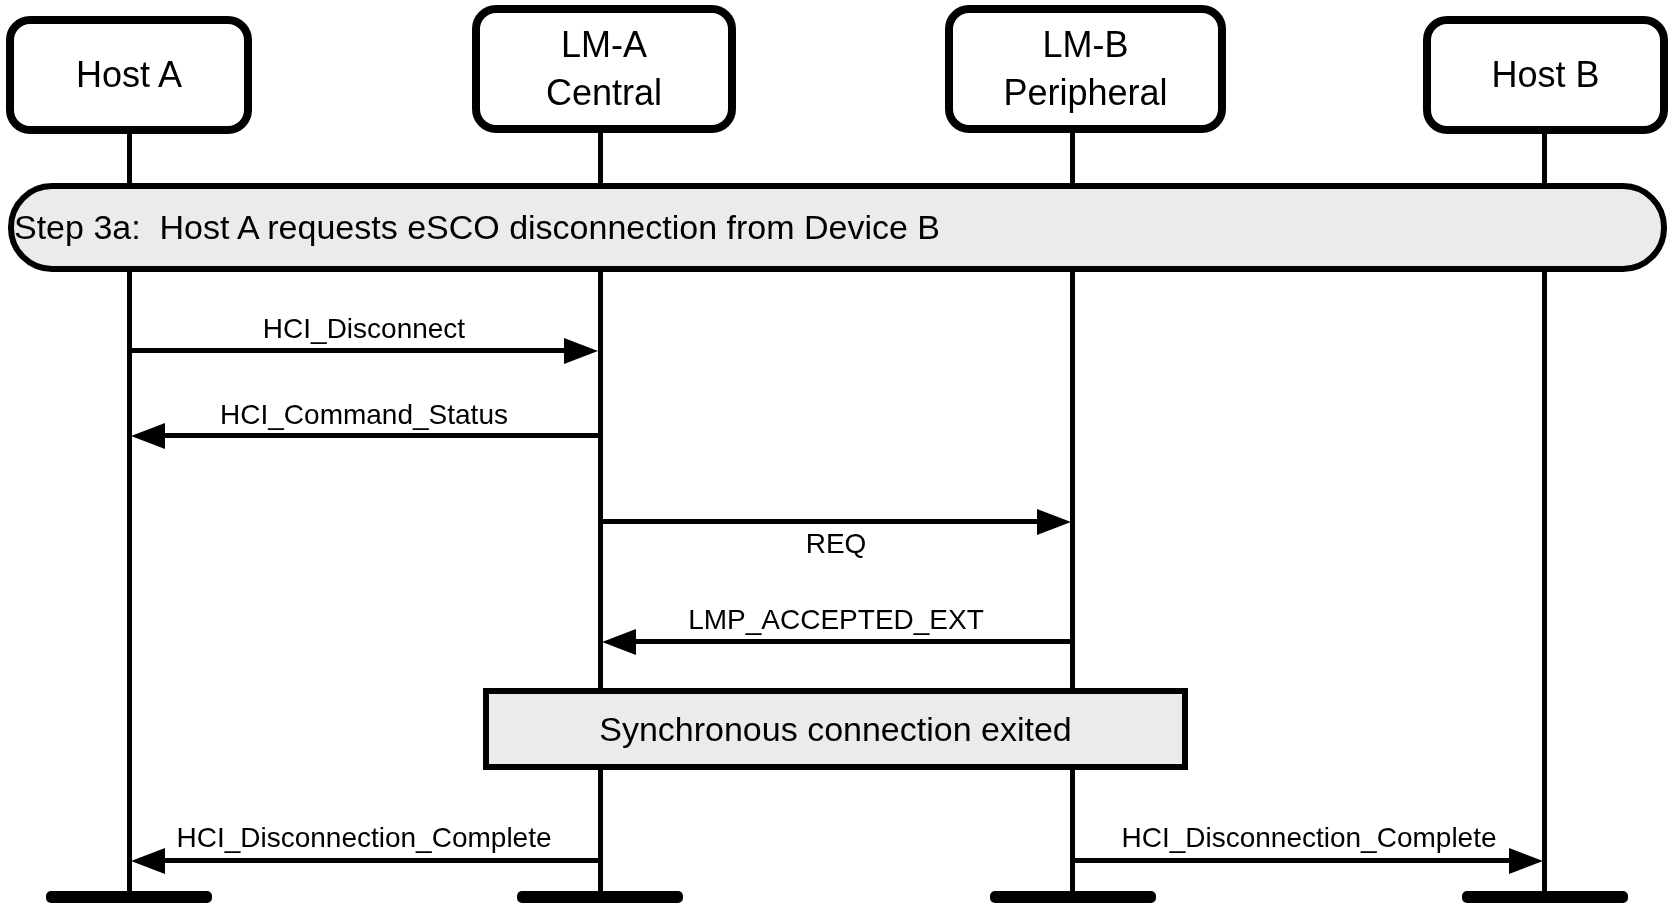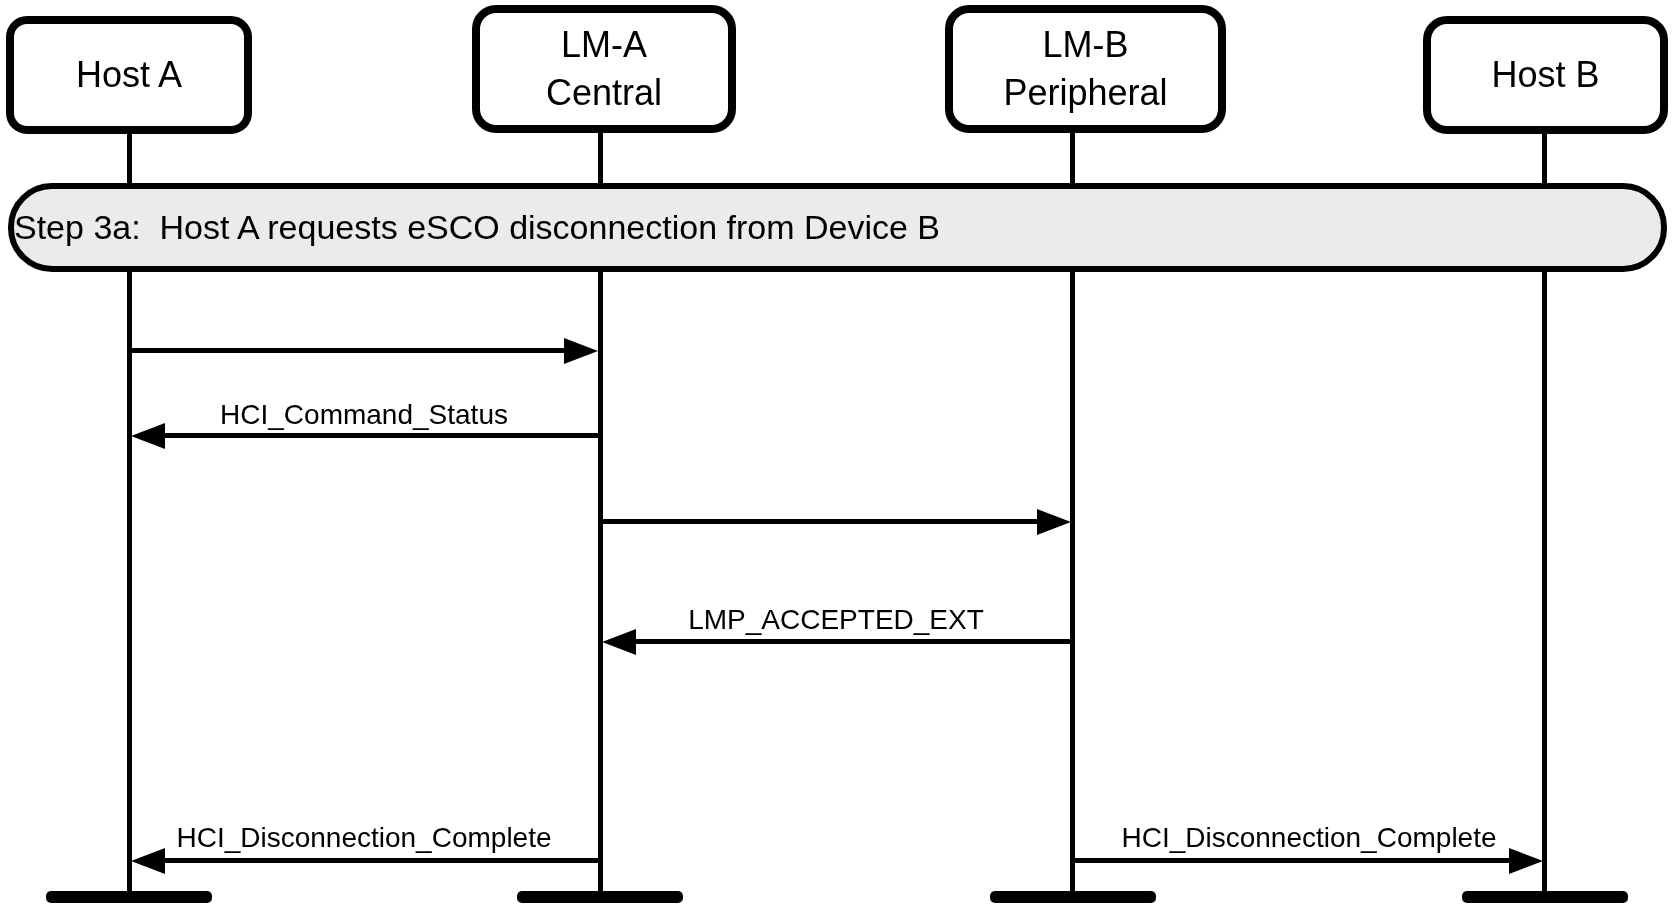--- a/index.html
+++ b/index.html
@@ -114,53 +114,58 @@
 </head>
 <body>
 
 <div class="diagram">
 
   <div class="lifeline" style="left:127px;"></div>
   <div class="lifeline" style="left:598px;"></div>
   <div class="lifeline" style="left:1070px;"></div>
   <div class="lifeline" style="left:1542px;"></div>
 
-  <div class="actor" style="left:6px;top:16px;width:246px;height:118px;border-radius:21px;">
+  <div class="actor" style="left:6px;top:16px;width:246px;height:118px;">
     <span>Host A</span>
   </div>
   <div class="actor" style="left:472px;top:5px;width:264px;height:128px;">
     <span>LM-A</span>
     <span>Central</span>
   </div>
   <div class="actor" style="left:945px;top:5px;width:281px;height:128px;">
     <span>LM-B</span>
     <span>Peripheral</span>
   </div>
   <div class="actor" style="left:1423px;top:16px;width:245px;height:118px;">
     <span>Host B</span>
   </div>
 
   <div class="banner">
     <span>Step 3a:&nbsp; Host A requests eSCO disconnection from Device B</span>
   </div>
 
+  <div class="msg-label" style="left:134px;top:314px;">HCI_Disconnect</div>
   <div class="msg-line" style="left:129px;top:348px;width:437px;"></div>
   <div class="head head-right" style="left:564px;top:338px;"></div>
 
   <div class="msg-label" style="left:134px;top:400px;">HCI_Command_Status</div>
   <div class="msg-line" style="left:163px;top:433px;width:437px;"></div>
   <div class="head head-left" style="left:131px;top:423px;"></div>
 
+  <div class="msg-label" style="left:606px;top:529px;">REQ</div>
   <div class="msg-line" style="left:600px;top:519px;width:437px;"></div>
   <div class="head head-right" style="left:1037px;top:509px;"></div>
 
   <div class="msg-label" style="left:606px;top:605px;">LMP_ACCEPTED_EXT</div>
   <div class="msg-line" style="left:634px;top:639px;width:439px;"></div>
   <div class="head head-left" style="left:602px;top:629px;"></div>
 
+  <div class="note">
+    <span>Synchronous connection exited</span>
+  </div>
 
   <div class="msg-label" style="left:134px;top:823px;">HCI_Disconnection_Complete</div>
   <div class="msg-line" style="left:163px;top:858px;width:437px;"></div>
   <div class="head head-left" style="left:131px;top:848px;"></div>
 
   <div class="msg-label" style="left:1079px;top:823px;">HCI_Disconnection_Complete</div>
   <div class="msg-line" style="left:1073px;top:858px;width:436px;"></div>
   <div class="head head-right" style="left:1509px;top:848px;"></div>
 
   <div class="endbar" style="left:46px;"></div>

